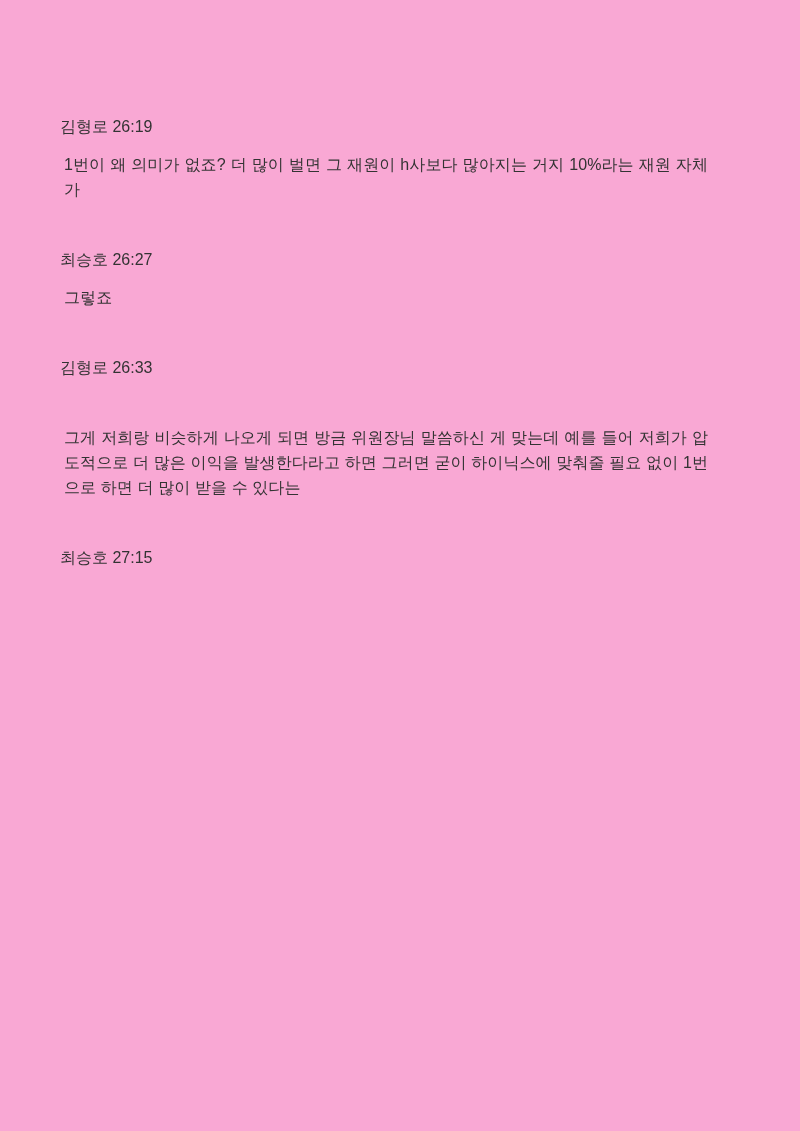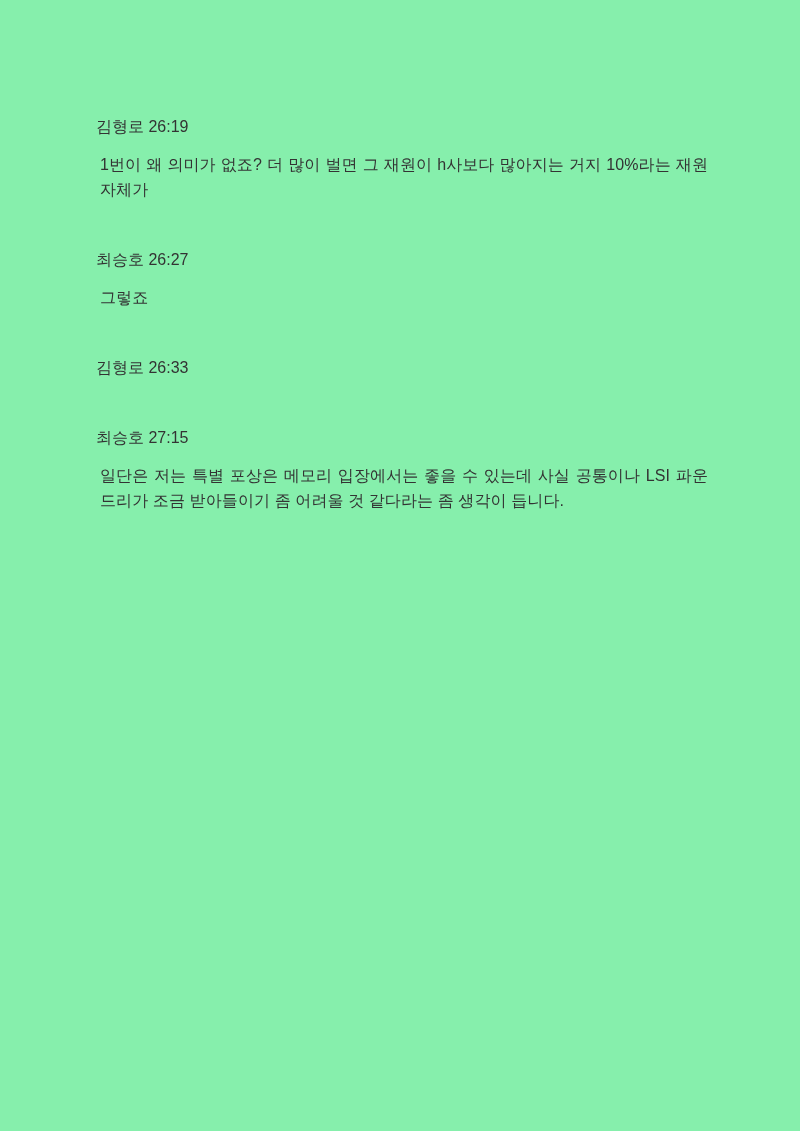--- a/index.html
+++ b/index.html
@@ -11,22 +11,22 @@
     width: 800px;
     height: 1131px;
     overflow: hidden;
     font-family: "Liberation Sans", "DejaVu Sans", sans-serif;
     color: #333333;
   }
   .page {
     box-sizing: border-box;
     width: 800px;
     height: 1131px;
-    padding: 114px 92px 40px 96px;
-    background: #86efac;
+    padding: 114px 92px 40px 60px;
+    background: #f9a8d4;
   }
   .msg {
     margin: 0 0 45px 0;
   }
   .msg:last-child {
     margin-bottom: 0;
   }
   .msg-header {
     margin: 0 0 13px 0;
     font-size: 16px;
@@ -69,24 +69,24 @@
   </section>
 
   <section class="msg">
     <h2 class="msg-header">
       <span>김형로</span>
       <span>26:33</span>
     </h2>
   </section>
 
   <section class="msg">
+    <p>그게 저희랑 비슷하게 나오게 되면 방금 위원장님 말씀하신 게 맞는데 예를 들어 저희가 압도적으로 더 많은 이익을 발생한다라고 하면 그러면 굳이 하이닉스에 맞춰줄 필요 없이 1번으로 하면 더 많이 받을 수 있다는</p>
   </section>
 
 
   <section class="msg">
     <h2 class="msg-header">
       <span>최승호</span>
       <span>27:15</span>
     </h2>
-    <p>일단은 저는 특별 포상은 메모리 입장에서는 좋을 수 있는데 사실 공통이나 LSI 파운드리가 조금 받아들이기 좀 어려울 것 같다라는 좀 생각이 듭니다.</p>
   </section>
 
 </div>
 
 </body></html>

